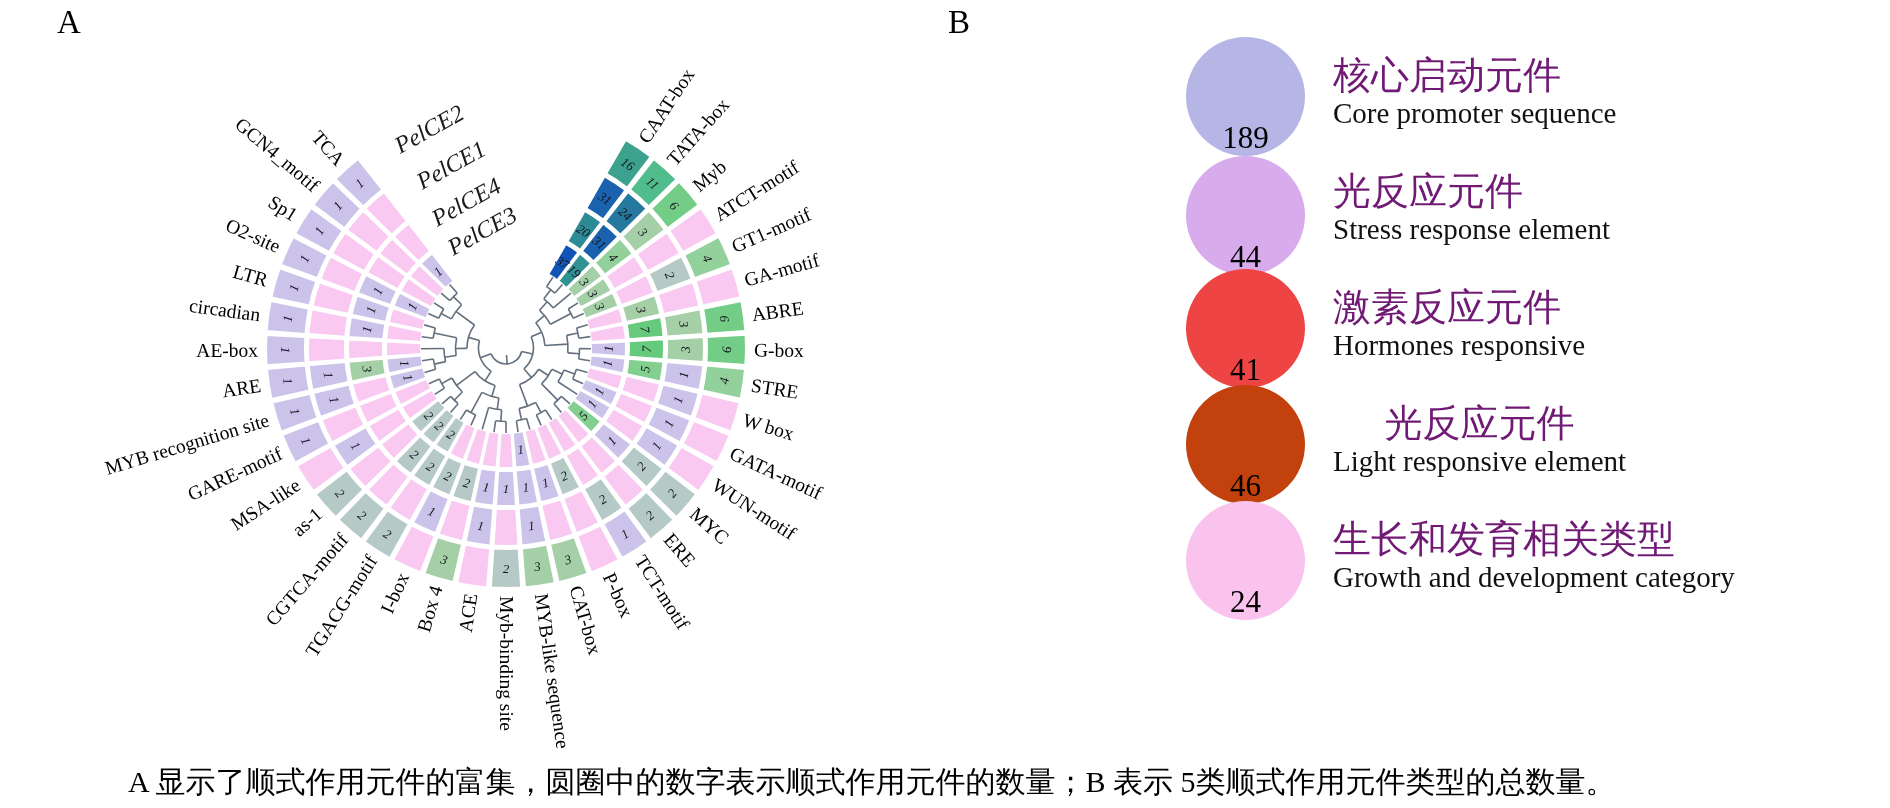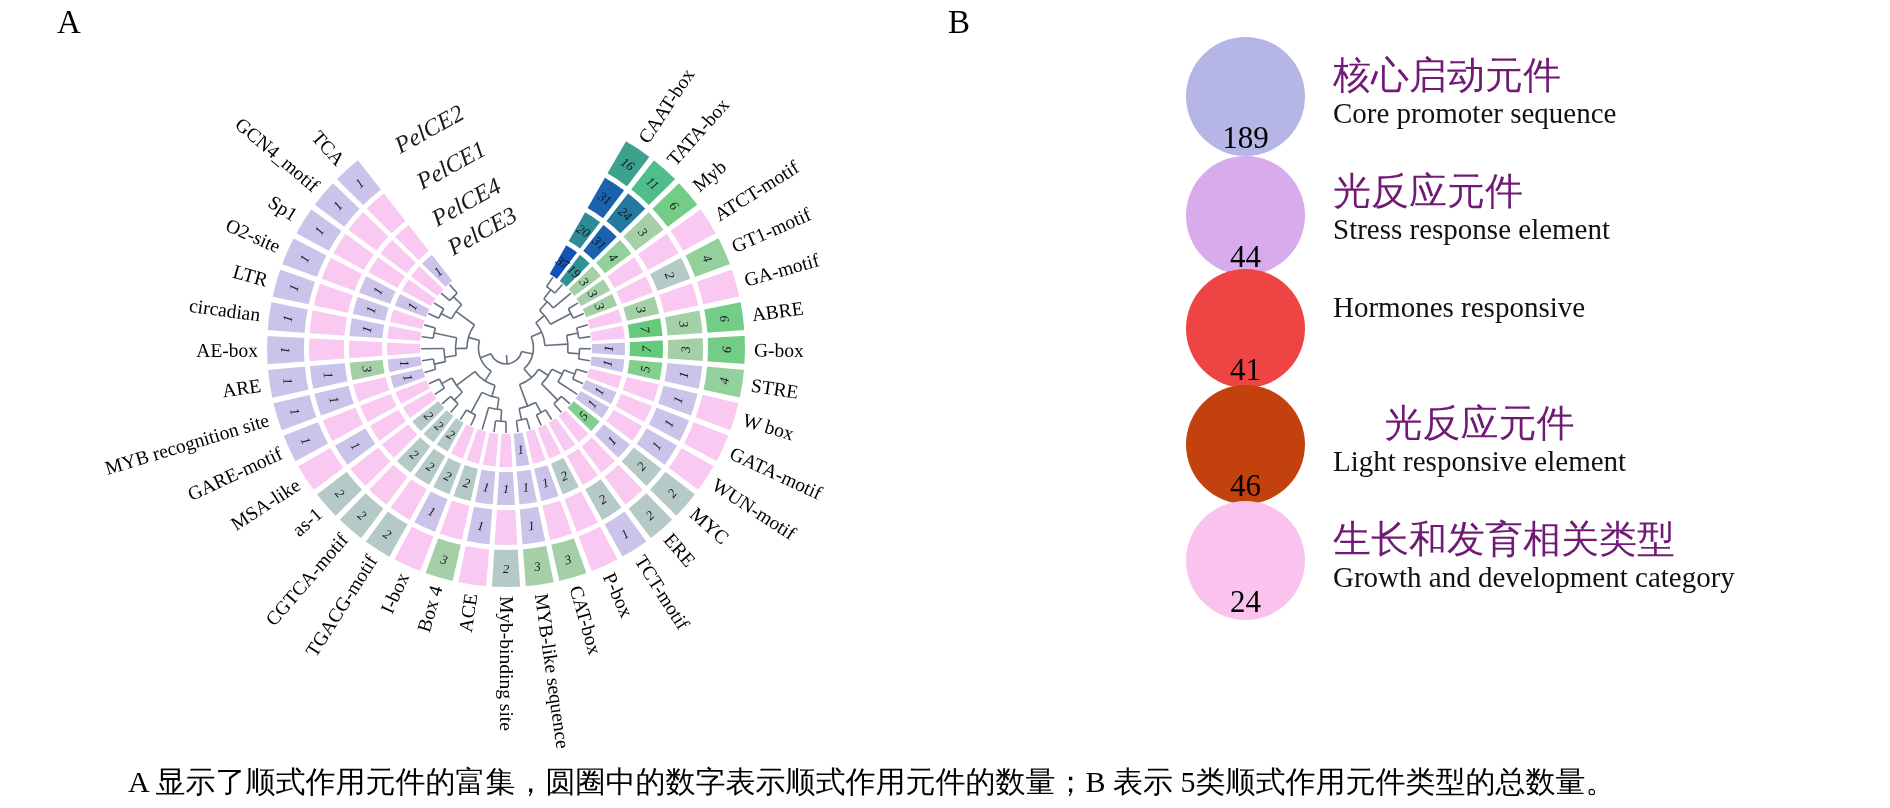--- a/index.html
+++ b/index.html
@@ -437,20 +437,21 @@
         <div class="bubble-text" style="left: 1333px; top: 172px;">
           <div class="bubble-zh">光反应元件</div>
           <div class="bubble-en">Stress response element</div>
         </div>
       </div>
       <div class="bubble-row">
         <div class="bubble" style="background: #ef4444; left: 1186px; top: 269px;">
           <span class="bubble-num">41</span>
         </div>
         <div class="bubble-text" style="left: 1333px; top: 288px;">
+          <div class="bubble-zh">激素反应元件</div>
           <div class="bubble-en">Hormones responsive</div>
         </div>
       </div>
       <div class="bubble-row">
         <div class="bubble" style="background: #c2410c; left: 1186px; top: 385px;">
           <span class="bubble-num">46</span>
         </div>
         <div class="bubble-text" style="left: 1333px; top: 404px; text-align: center;">
           <div class="bubble-zh">光反应元件</div>
           <div class="bubble-en">Light responsive element</div>

